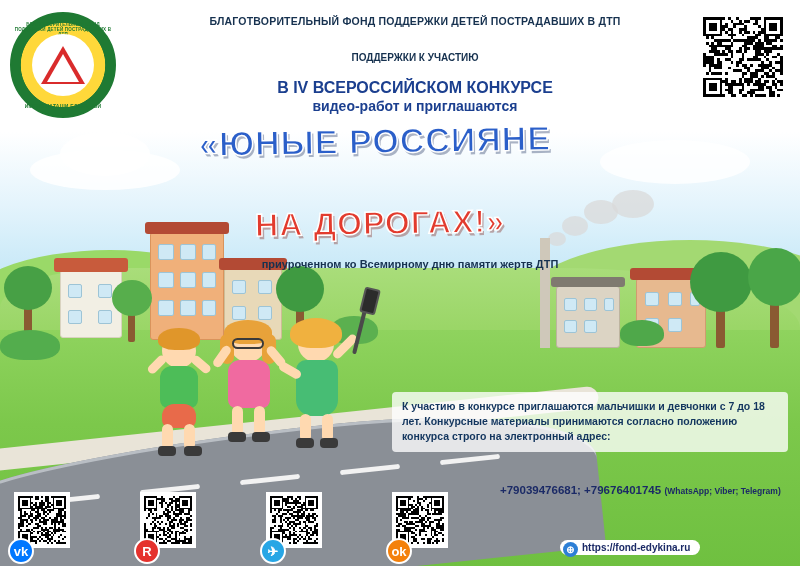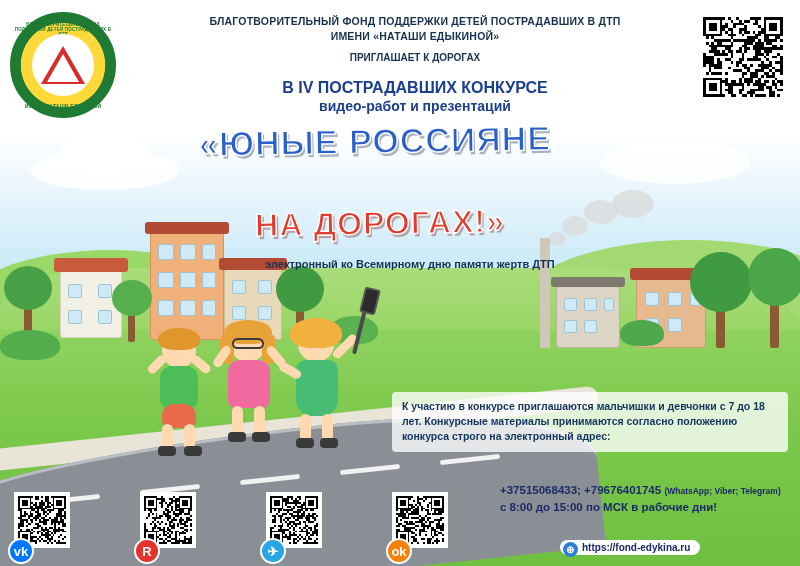--- a/index.html
+++ b/index.html
@@ -356,46 +356,44 @@
   <div class="seal">
     <div class="seal-text-top">БЛАГОТВОРИТЕЛЬНЫЙ ФОНД ПОДДЕРЖКИ ДЕТЕЙ ПОСТРАДАВШИХ В ДТП</div>
     <div class="seal-inner">
       <div class="seal-tri"></div>
     </div>
     <div class="seal-text-bot">ИМЕНИ НАТАШИ ЕДЫКИНОЙ</div>
   </div>
 
   <div class="hdr">
     <div>БЛАГОТВОРИТЕЛЬНЫЙ  ФОНД ПОДДЕРЖКИ ДЕТЕЙ ПОСТРАДАВШИХ В ДТП</div>
-    <div>ИМЕНИ «НАТАШИ  ЕДЫКИНОЙ»</div>
   </div>
 
-  <div class="invite">ПРИГЛАШАЕТ К ДОРОГАХ</div>
+  <div class="invite">ПОДДЕРЖКИ К УЧАСТИЮ</div>
 
   <div class="konkurs">
-    <div>В IV ПОСТРАДАВШИХ КОНКУРСЕ</div>
-    <div class="l2">видео-работ и презентаций</div>
+    <div>В IV ВСЕРОССИЙСКОМ КОНКУРСЕ</div>
+    <div class="l2">видео-работ и приглашаются</div>
   </div>
 
   <div class="title1">«ЮНЫЕ РОССИЯНЕ</div>
   <div class="title3">НА ДОРОГАХ!»</div>
 
-  <div class="subtitle">электронный ко Всемирному дню памяти жертв ДТП</div>
+  <div class="subtitle">приуроченном ко Всемирному дню памяти жертв ДТП</div>
 
 
   <div class="panel panel-2">
     <span>К участию в конкурсе приглашаются мальчишки и девчонки с 7 до 18 лет. Конкурсные материалы  принимаются согласно положению конкурса строго на электронный адрес:</span>
   </div>
 
   <div class="panel-3">
     <div>
-      <span>+37515068433; +79676401745</span>
+      <span>+79039476681; +79676401745</span>
       <span class="small">(WhatsApp; Viber; Telegram)</span>
     </div>
-    <div class="hours">с 8:00 до 15:00 по МСК в рабочие дни!</div>
   </div>
 
   <div class="site">
     <span class="globe">⊕</span>
     <span>https://fond-edykina.ru</span>
   </div>
 
   <div class="qr qr-top" id="qr-top" style="display: grid; grid-template-columns: repeat(29, 1fr); grid-template-rows: repeat(29, 1fr); background: rgb(255, 255, 255);">
       <i style="background:#000"></i>
       <i style="background:#000"></i>

